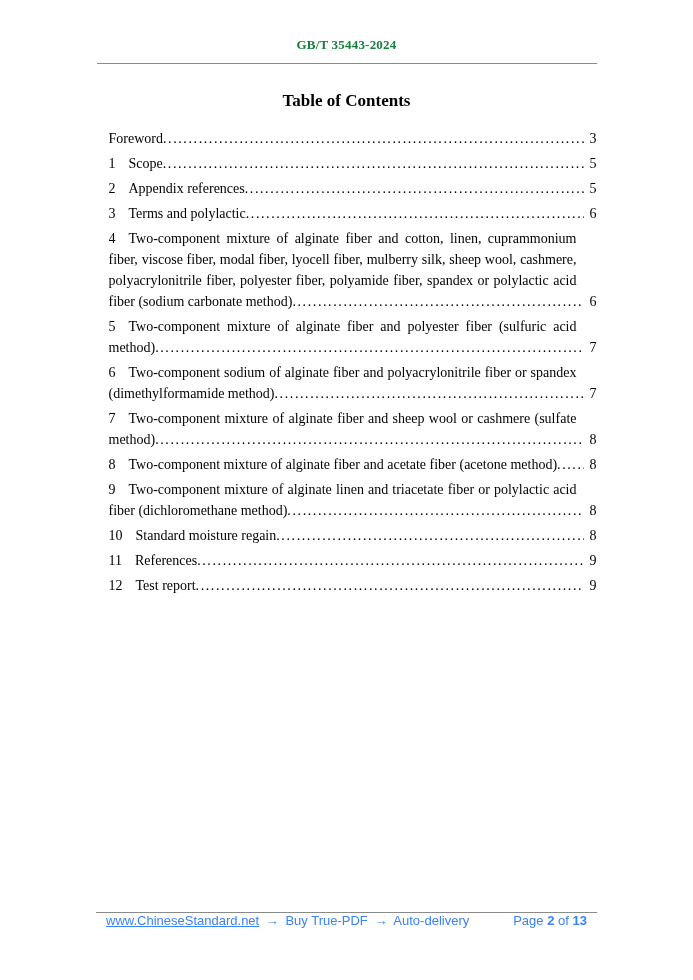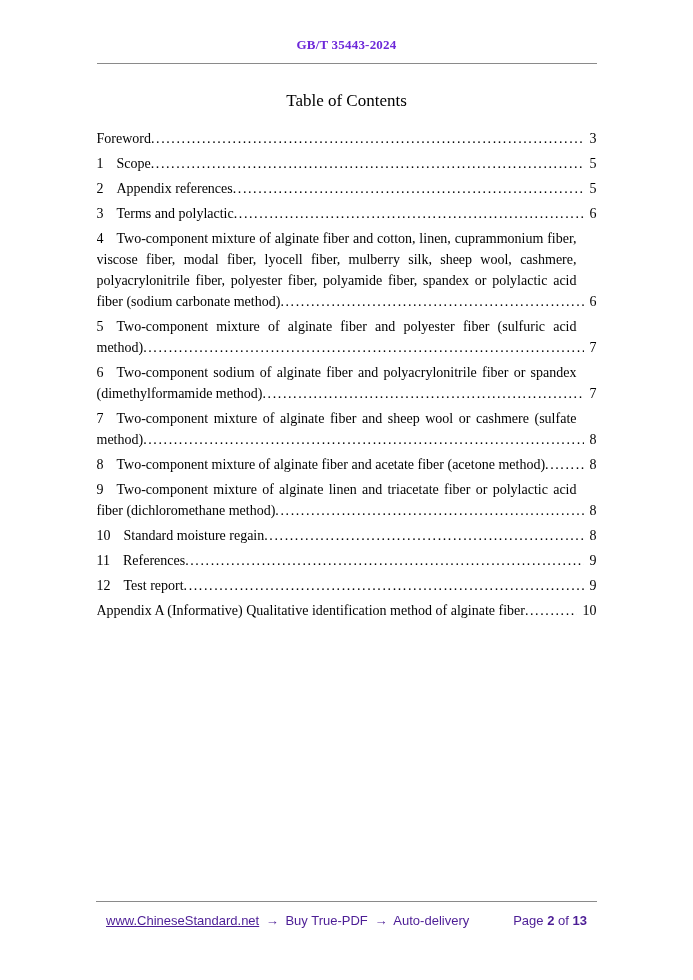--- a/index.html
+++ b/index.html
@@ -11,47 +11,47 @@
     font-family: "Liberation Serif", serif;
     color: #000000;
     box-sizing: border-box;
     overflow: hidden;
   }
   .doc-number {
     padding-top: 37px;
     text-align: center;
     font-size: 13px;
     font-weight: bold;
-    color: #6d28d9;
+    color: #15803d;
     letter-spacing: 0.2px;
   }
   .header-divider {
     width: 500px;
     margin: 10px auto 0 auto;
     border-top: 1px solid #8a8a8a;
     height: 0;
   }
   .toc-title {
     margin: 27px 0 17px 0;
     text-align: center;
     font-size: 17px;
-    font-weight: normal;
+    font-weight: bold;
   }
   .toc {
     width: 500px;
     margin: 0 auto;
     font-size: 14px;
     line-height: 21px;
   }
   .toc-entry {
     position: relative;
     overflow: hidden;
     text-align: justify;
     padding-right: 20px;
-    margin: 0 0 4px 0;
+    margin: 0 0 4px 12px;
   }
   .toc-num { padding-right: 13px; }
   .toc-dots {
     display: inline-block;
     width: 0;
     white-space: nowrap;
     overflow: visible;
     letter-spacing: 1.6px;
   }
   .toc-dots::after {
@@ -63,24 +63,23 @@
     bottom: 0;
     background: #ffffff;
     padding-left: 6px;
   }
   .footer {
     position: absolute;
     left: 96px;
     width: 501px;
     bottom: 52px;
     border-top: 1px solid #8a8a8a;
-    padding-top: 11px;
     font-family: "Liberation Sans", sans-serif;
     font-size: 13px;
-    color: #4c1d95;
+    color: #3b82f6;
   }
   .footer-row {
     display: flex;
     justify-content: space-between;
     align-items: baseline;
     padding: 0 10px;
   }
   .footer-link {
     color: inherit;
     text-decoration: underline;
@@ -120,21 +119,20 @@
     <p class="toc-entry"><span class="toc-num">8</span><span>Two-component mixture of alginate fiber and acetate fiber (acetone method)</span><span class="toc-dots"></span><span class="toc-page">8</span></p>
 
     <p class="toc-entry"><span class="toc-num">9</span><span>Two-component mixture of alginate linen and triacetate fiber or polylactic acid fiber (dichloromethane method)</span><span class="toc-dots"></span><span class="toc-page">8</span></p>
 
     <p class="toc-entry"><span class="toc-num">10</span><span>Standard moisture regain</span><span class="toc-dots"></span><span class="toc-page">8</span></p>
 
     <p class="toc-entry"><span class="toc-num">11</span><span>References</span><span class="toc-dots"></span><span class="toc-page">9</span></p>
 
     <p class="toc-entry"><span class="toc-num">12</span><span>Test report</span><span class="toc-dots"></span><span class="toc-page">9</span></p>
 
-    <p class="toc-entry"><span>Appendix A (Informative) Qualitative identification method of alginate fiber</span><span class="toc-dots"></span><span class="toc-page">10</span></p>
 
 
   </div>
 
   <div class="footer">
     <div class="footer-row">
       <div class="footer-left">
         <a class="footer-link" href="#">www.ChineseStandard.net</a>
         <span class="arrow">→</span>
         <span>Buy True-PDF</span>

